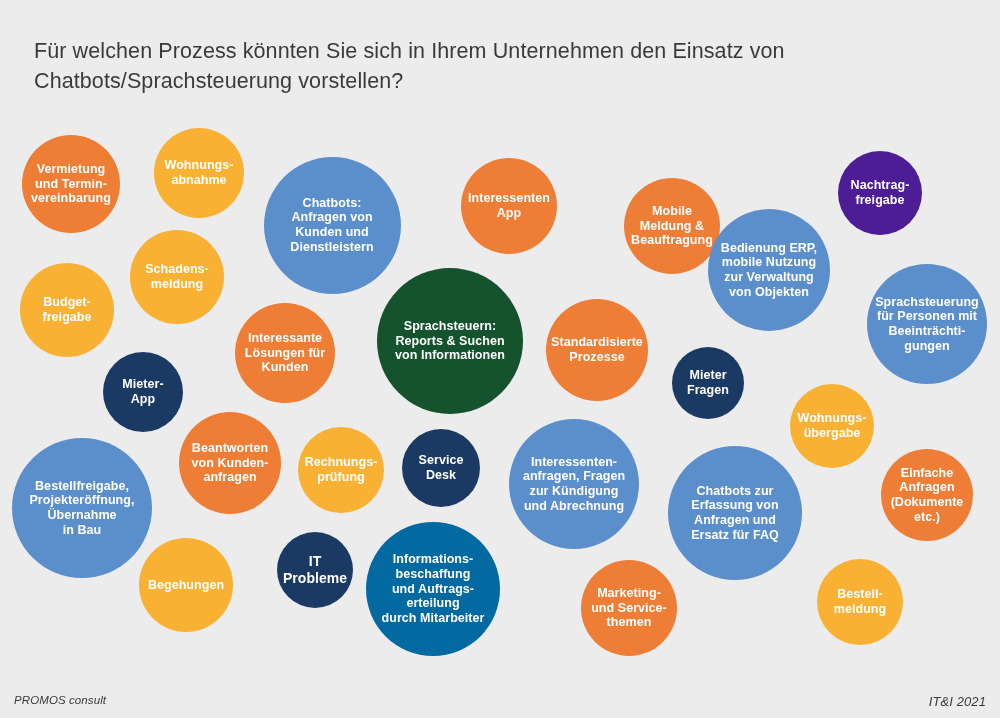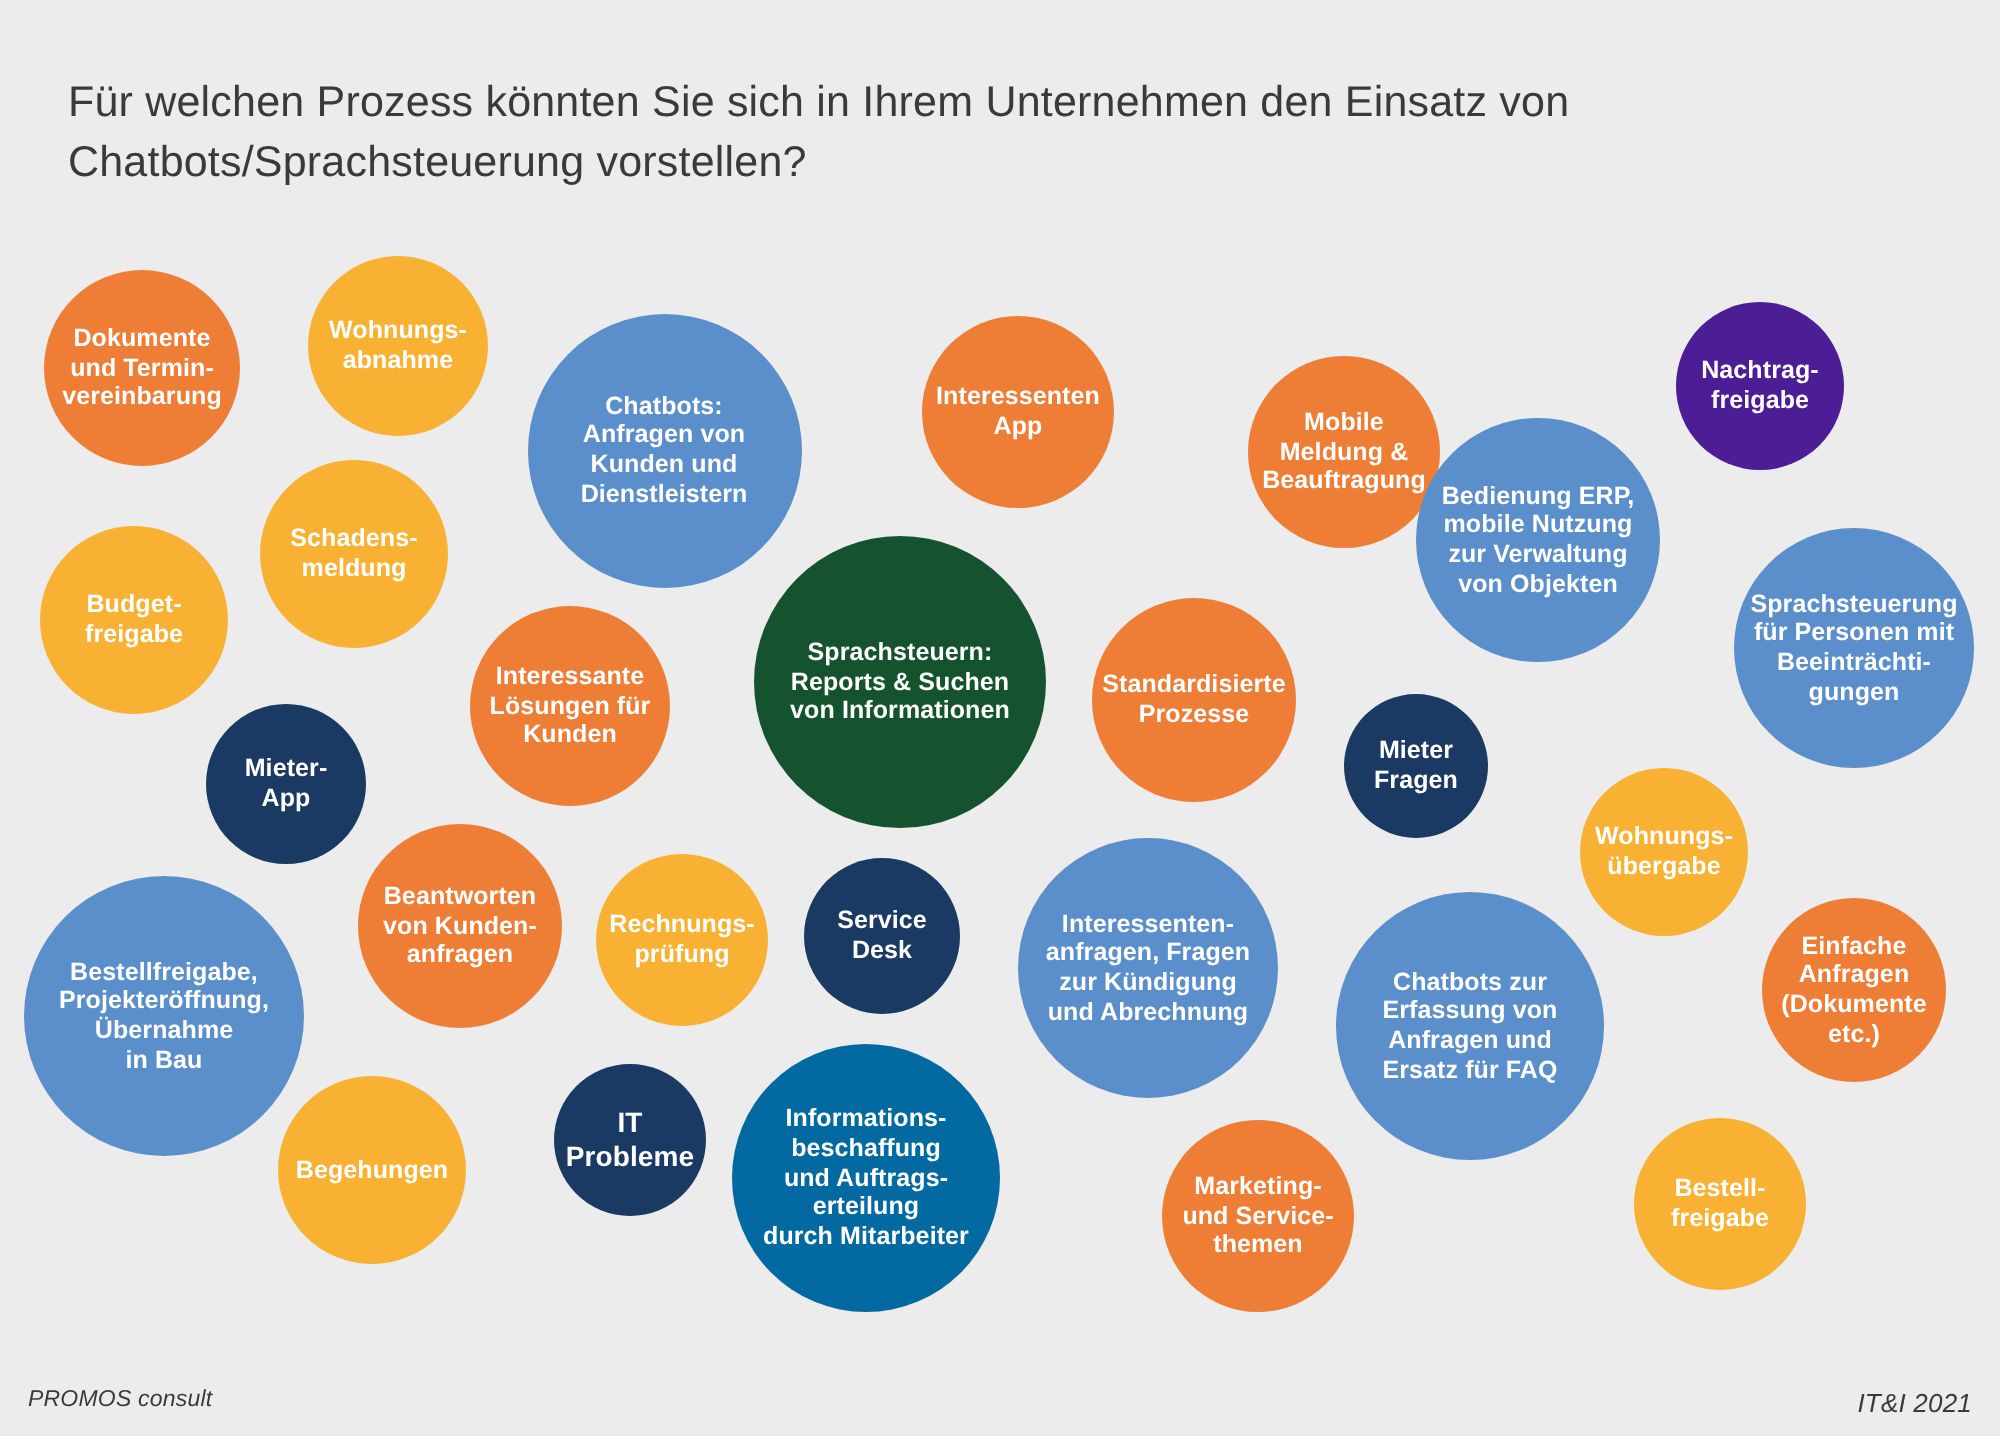--- a/index.html
+++ b/index.html
@@ -84,21 +84,21 @@
 </head>
 <body style="background: rgb(236, 236, 236);">
 
 <div id="slide">
 
   <div id="title">Für welchen Prozess könnten Sie sich in Ihrem Unternehmen den Einsatz von
 Chatbots/Sprachsteuerung vorstellen?</div>
 
   <div id="bubble-field">
       <div class="bubble" style="width: 98px; height: 98px; left: 22px; top: 135px; background: rgb(238, 125, 53); font-size: 12.5px;">
-        <span class="bubble-label">Dokumente
+        <span class="bubble-label">Vermietung
 und Termin-
 vereinbarung</span>
       </div>
       <div class="bubble" style="width: 90px; height: 90px; left: 154px; top: 128px; background: rgb(248, 177, 51); font-size: 12.5px;">
         <span class="bubble-label">Wohnungs-
 abnahme</span>
       </div>
       <div class="bubble" style="width: 137px; height: 137px; left: 263.5px; top: 156.5px; background: rgb(91, 143, 203); font-size: 12.5px;">
         <span class="bubble-label">Chatbots:
 Anfragen von
@@ -215,21 +215,21 @@
 erteilung
 durch Mitarbeiter</span>
       </div>
       <div class="bubble" style="width: 96px; height: 96px; left: 581px; top: 560px; background: rgb(238, 125, 53); font-size: 12.5px;">
         <span class="bubble-label">Marketing-
 und Service-
 themen</span>
       </div>
       <div class="bubble" style="width: 86px; height: 86px; left: 817px; top: 559px; background: rgb(248, 177, 51); font-size: 12.5px;">
         <span class="bubble-label">Bestell-
-freigabe</span>
+meldung</span>
       </div>
     </div>
 
   <div id="footer-left">PROMOS consult</div>
 
   <div id="footer-right">IT&amp;I 2021</div>
 
 </div>
 
 </body></html>

